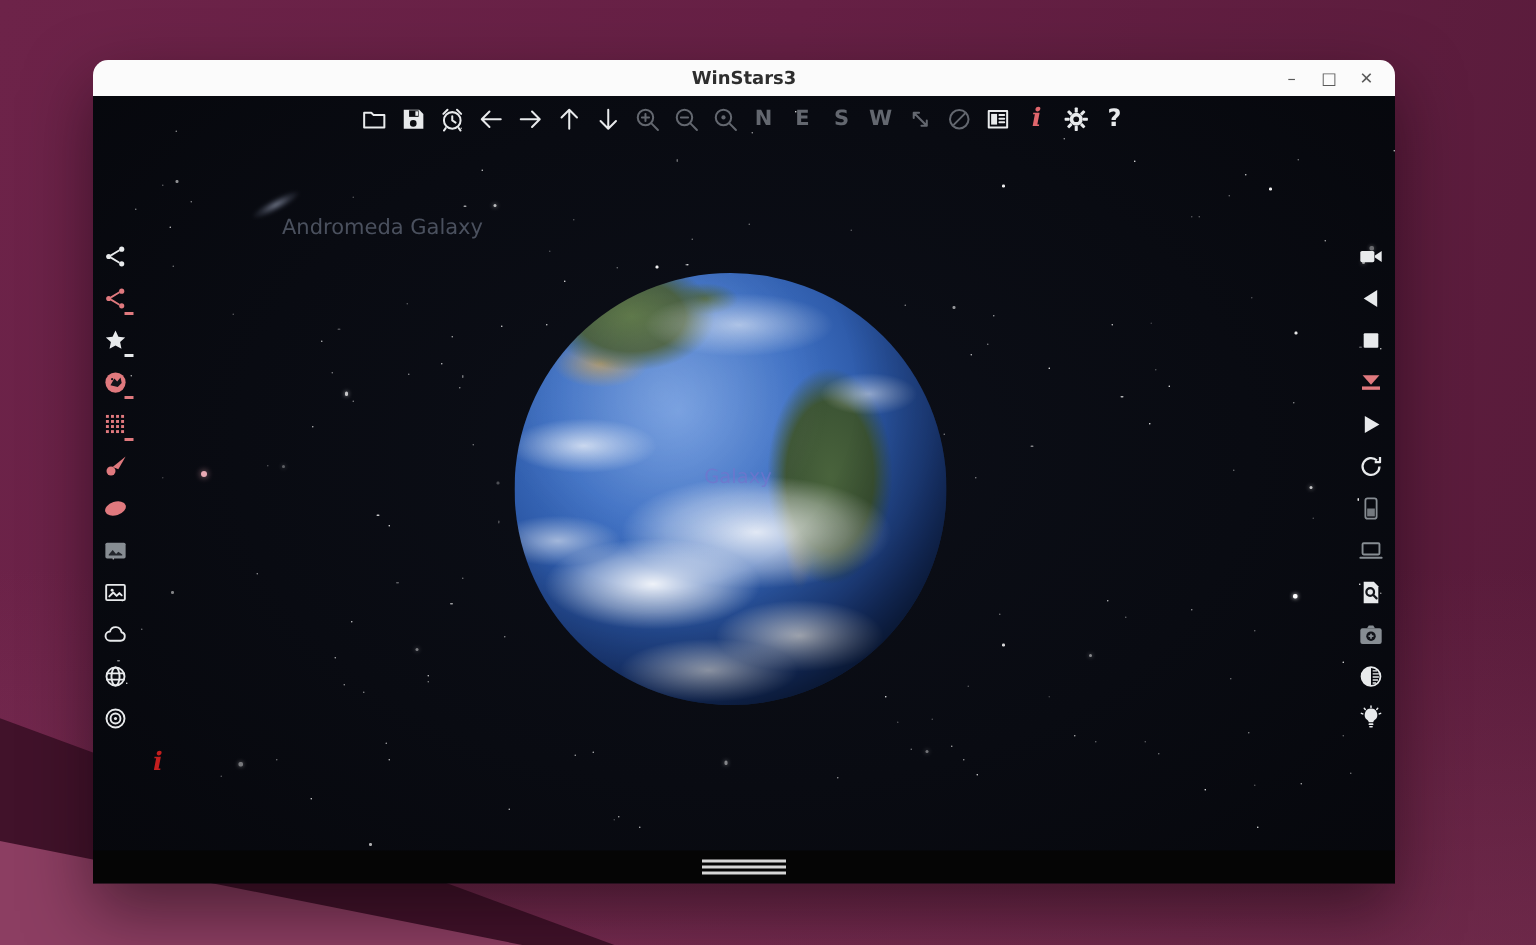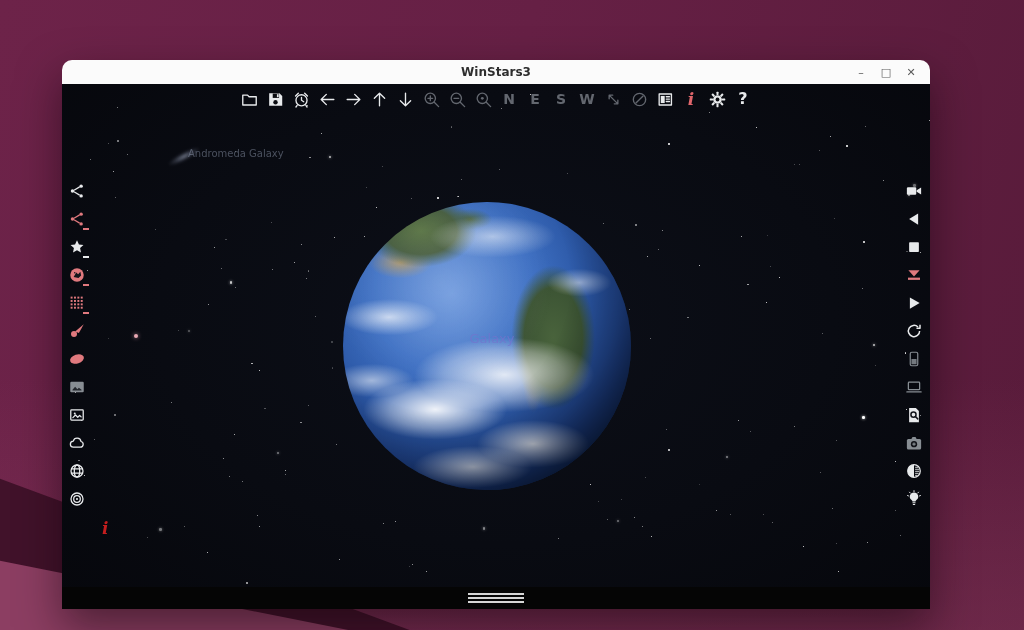--- a/index.html
+++ b/index.html
@@ -7,21 +7,21 @@
 
   
   .wallpaper{position:absolute;inset:0;background:linear-gradient(105deg,#6d2349 0%,#662045 45%,#581b3a 100%);}
   .facet{position:absolute;inset:0;}
   .facet.f1{background:#41122a;clip-path:polygon(0 76%,40% 100%,0 100%);}
   .facet.f2{background:#8c3e62;clip-path:polygon(0 89%,34% 100%,0 100%);}
   .facet.f3{background:linear-gradient(180deg,transparent 60%,rgba(146,64,100,.35) 100%);}
 
   
   .window{position:absolute;left:62px;top:40px;width:868px;height:549px;
-    box-shadow:0 18px 44px rgba(15,3,10,.5);border-radius:10px 10px 2px 2px;margin-top:20px;}
+    box-shadow:0 18px 44px rgba(15,3,10,.5);border-radius:10px 10px 2px 2px;}
   .titlebar{height:24px;background:#fbfbfb;border-radius:10px 10px 0 0;position:relative;
     display:flex;align-items:center;justify-content:center;}
   .title{font-size:12px;font-weight:bold;color:#2e2e2e;}
   .controls{position:absolute;right:10px;top:0;height:24px;display:flex;align-items:center;gap:7px;}
   .ctrl{width:18px;height:18px;display:flex;align-items:center;justify-content:center;
     font-size:11px;color:#5a5a5a;cursor:default;}
 
   .content{position:relative;width:100%;height:525px;overflow:hidden;background:
     radial-gradient(ellipse at 50% 45%, #0c0f18 0%, #090b12 55%, #06070c 100%);}
 
@@ -50,21 +50,21 @@
       radial-gradient(ellipse 16px 70px at 66% 55%, #8d7b58 0%, transparent 75%),
       radial-gradient(ellipse 30px 14px at 44% 6%, #47603c 0%, transparent 75%),
       radial-gradient(circle at 38% 32%, #6b97dd 0%, #3f71c4 30%, #2c58a6 50%, #1d3f85 68%, #102a5e 85%, #0a1c44 100%);}
   .globe::after{content:"";position:absolute;inset:0;border-radius:50%;
     background:
       radial-gradient(circle at 34% 28%, rgba(255,255,255,.12) 0%, transparent 40%),
       radial-gradient(circle at 34% 28%, transparent 46%, rgba(0,0,0,.22) 64%, rgba(0,0,0,.62) 84%, rgba(4,5,10,.95) 100%);}
 
   
   .label{position:absolute;z-index:4;}
-  .label.andromeda{left:126px;top:64px;font-size:10px;color:rgba(140,150,170,.5);}
+  .label.andromeda{left:126px;top:80px;font-size:14px;color:rgba(140,150,170,.5);}
   .label.earth{left:430px;top:247px;transform:translateX(-50%);font-size:13px;color:rgba(115,115,205,.7);}
   .label.infomark{left:40px;top:434px;font-family:"DejaVu Serif","Liberation Serif",serif;
     font-style:italic;font-weight:bold;font-size:17px;color:#c41e1e;}
 
   
   .toolbar{position:absolute;top:3px;left:0;right:0;display:flex;justify-content:center;gap:4px;z-index:5;}
   .rail{position:absolute;display:flex;flex-direction:column;gap:6px;z-index:5;}
   .rail.left{left:4px;top:96px;}
   .rail.right{right:5px;top:96px;}
   .icon-btn{position:relative;width:22px;height:22px;display:flex;align-items:center;justify-content:center;cursor:default;}

